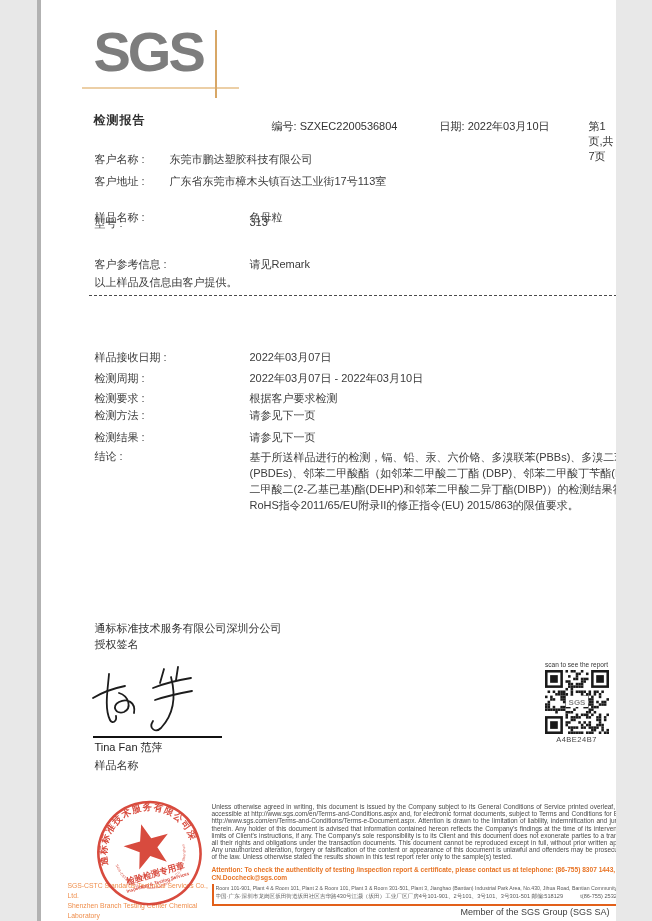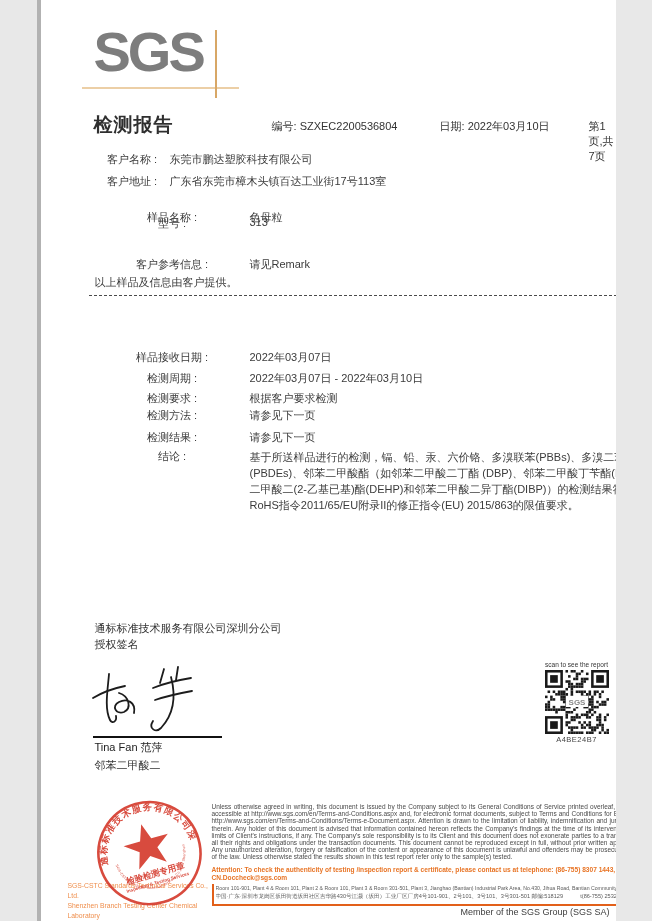--- a/index.html
+++ b/index.html
@@ -8,26 +8,26 @@
     font-family:"Liberation Sans",sans-serif;color:#3b3b3b;overflow:hidden;
     margin:0 auto;
   }
   .edge-strip{position:absolute;left:0;top:0;width:4px;height:921px;background:#b2b2b2;}
   
   .logo-text{position:absolute;left:57px;top:24px;font-size:56px;font-weight:bold;
     color:#7d7d7d;letter-spacing:-3px;line-height:1;}
   .logo-hline{position:absolute;left:45px;top:87px;width:157px;height:2px;background:#eccfa6;}
   .logo-vline{position:absolute;left:178px;top:30px;width:2px;height:68px;background:#d8a766;}
   
-  .report-title{position:absolute;left:57px;top:112px;font-size:19px;font-weight:bold;color:#2f2f2f;letter-spacing:1px;}
+  .report-title{position:absolute;left:57px;top:112px;font-size:12px;font-weight:bold;color:#2f2f2f;letter-spacing:1px;}
   .hdr{position:absolute;top:119px;font-size:11px;color:#333;}
   .hdr-no{left:235px;} .hdr-date{left:403px;} .hdr-page{left:552px;}
   
   .row{position:absolute;left:58px;display:flex;font-size:11px;color:#3b3b3b;width:585px;}
-  .row .lbl{flex:0 0 155px;text-align:center;}
+  .row .lbl{flex:0 0 155px;}
   .row.client .lbl{flex:0 0 75px;}
   .row .val{flex:1;}
   .note{position:absolute;left:58px;font-size:11px;color:#3b3b3b;}
   .dashed{position:absolute;left:52px;top:295px;width:596px;height:1px;
     background-image:repeating-linear-gradient(90deg,#4a4a4a 0 3px,transparent 3px 5px);}
   .conclusion .val{line-height:16px;}
   
   .sig-company{position:absolute;left:58px;top:621px;font-size:11px;color:#333;}
   .sig-auth{position:absolute;left:58px;top:637px;font-size:11px;color:#333;text-align:center;}
   .sig-svg{position:absolute;left:52px;top:662px;}
@@ -129,21 +129,21 @@
       <path d="M30,31 C40,34 43,46 35,50 C27,53 22,44 30,40 C38,36 47,40 45,51"></path>
       <path d="M64,26 C76,21 90,18 102,16"></path>
       <path d="M75,7 L71,21"></path>
       <path d="M89,5 L87,18"></path>
       <path d="M82,15 C87,34 85,52 72,66 C67,71 59,67 64,59"></path>
       <path d="M66,38 C78,34 92,31 103,29"></path>
     </g>
   </svg>
   <div class="sig-line"></div>
   <div class="sig-name">Tina Fan 范萍</div>
-  <div class="sig-role">邻苯二甲酸二</div>
+  <div class="sig-role">样品名称</div>
 
   <div class="qr-wrap">
     <div class="qr-caption">scan to see the report</div>
     <svg width="64" height="64" viewBox="0 0 64 64" style="display:block;margin:0 auto;">
       <rect x="0" y="0" width="64" height="64" fill="#ffffff"></rect>
       <g fill="#1a1a1a" id="qr-modules">
           <rect x="20.48" y="0.00" width="2.56" height="2.56"></rect>
           <rect x="25.60" y="0.00" width="2.56" height="2.56"></rect>
           <rect x="28.16" y="0.00" width="2.56" height="2.56"></rect>
           <rect x="35.84" y="0.00" width="2.56" height="2.56"></rect>

